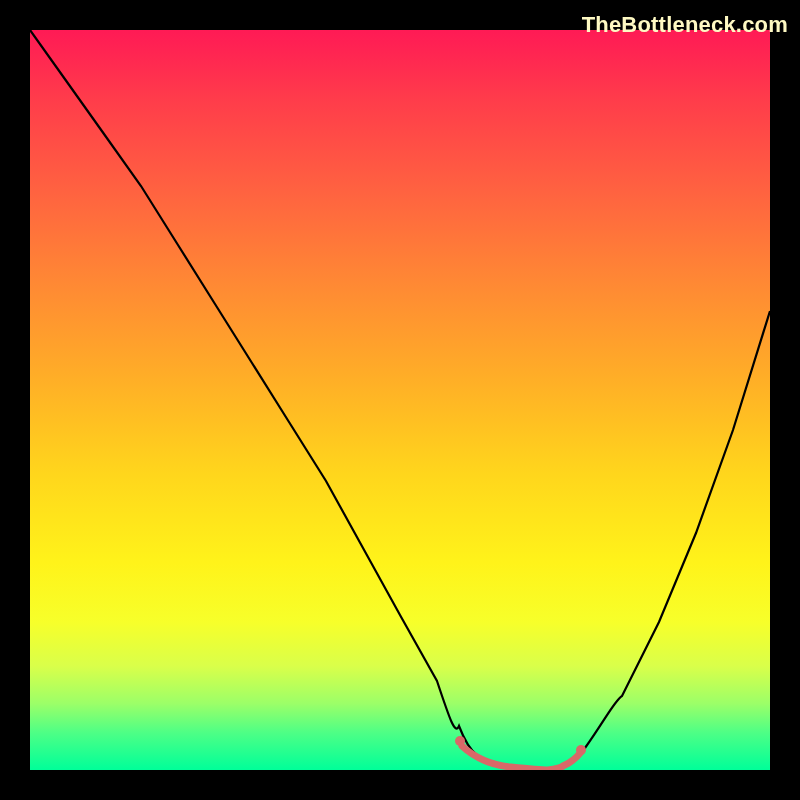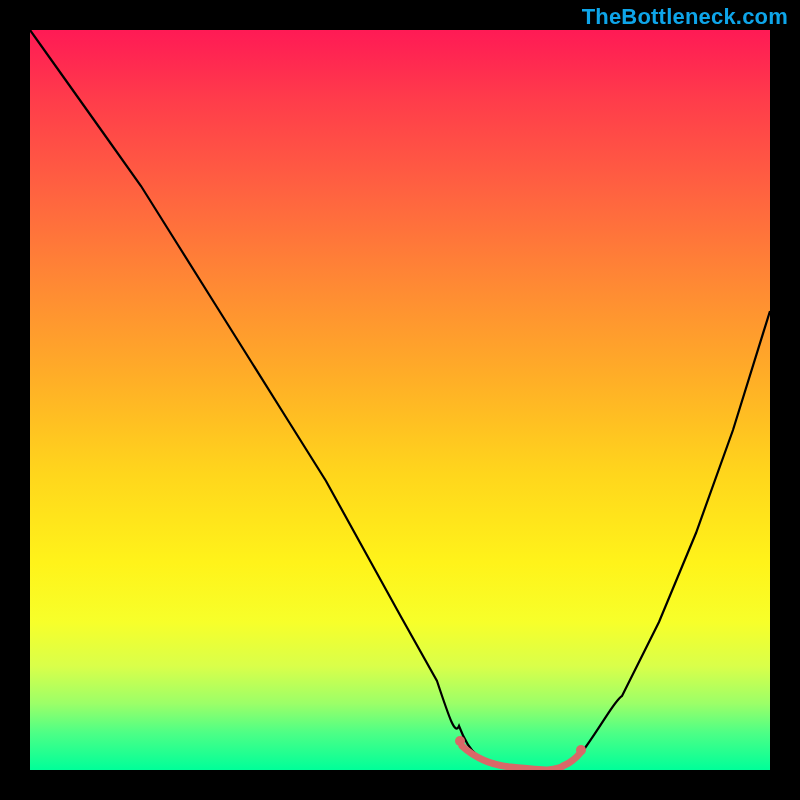--- a/index.html
+++ b/index.html
@@ -5,26 +5,26 @@
   * { margin: 0; padding: 0; box-sizing: border-box; }
   html, body { width: 800px; height: 800px; overflow: hidden; background: #fff; }
   .stage {
     position: relative;
     width: 800px;
     height: 800px;
     background: #000;
   }
   .watermark {
     position: absolute;
-    top: 4px;
+    top: 12px;
     right: 12px;
     font-family: Arial, Helvetica, sans-serif;
     font-size: 22px;
     font-weight: 600;
-    color: #0ea5e9;
+    color: #fef9c3;
     letter-spacing: 0.2px;
     z-index: 5;
   }
   .plot {
     position: absolute;
     left: 30px;
     top: 30px;
     width: 740px;
     height: 740px;
     overflow: hidden;

